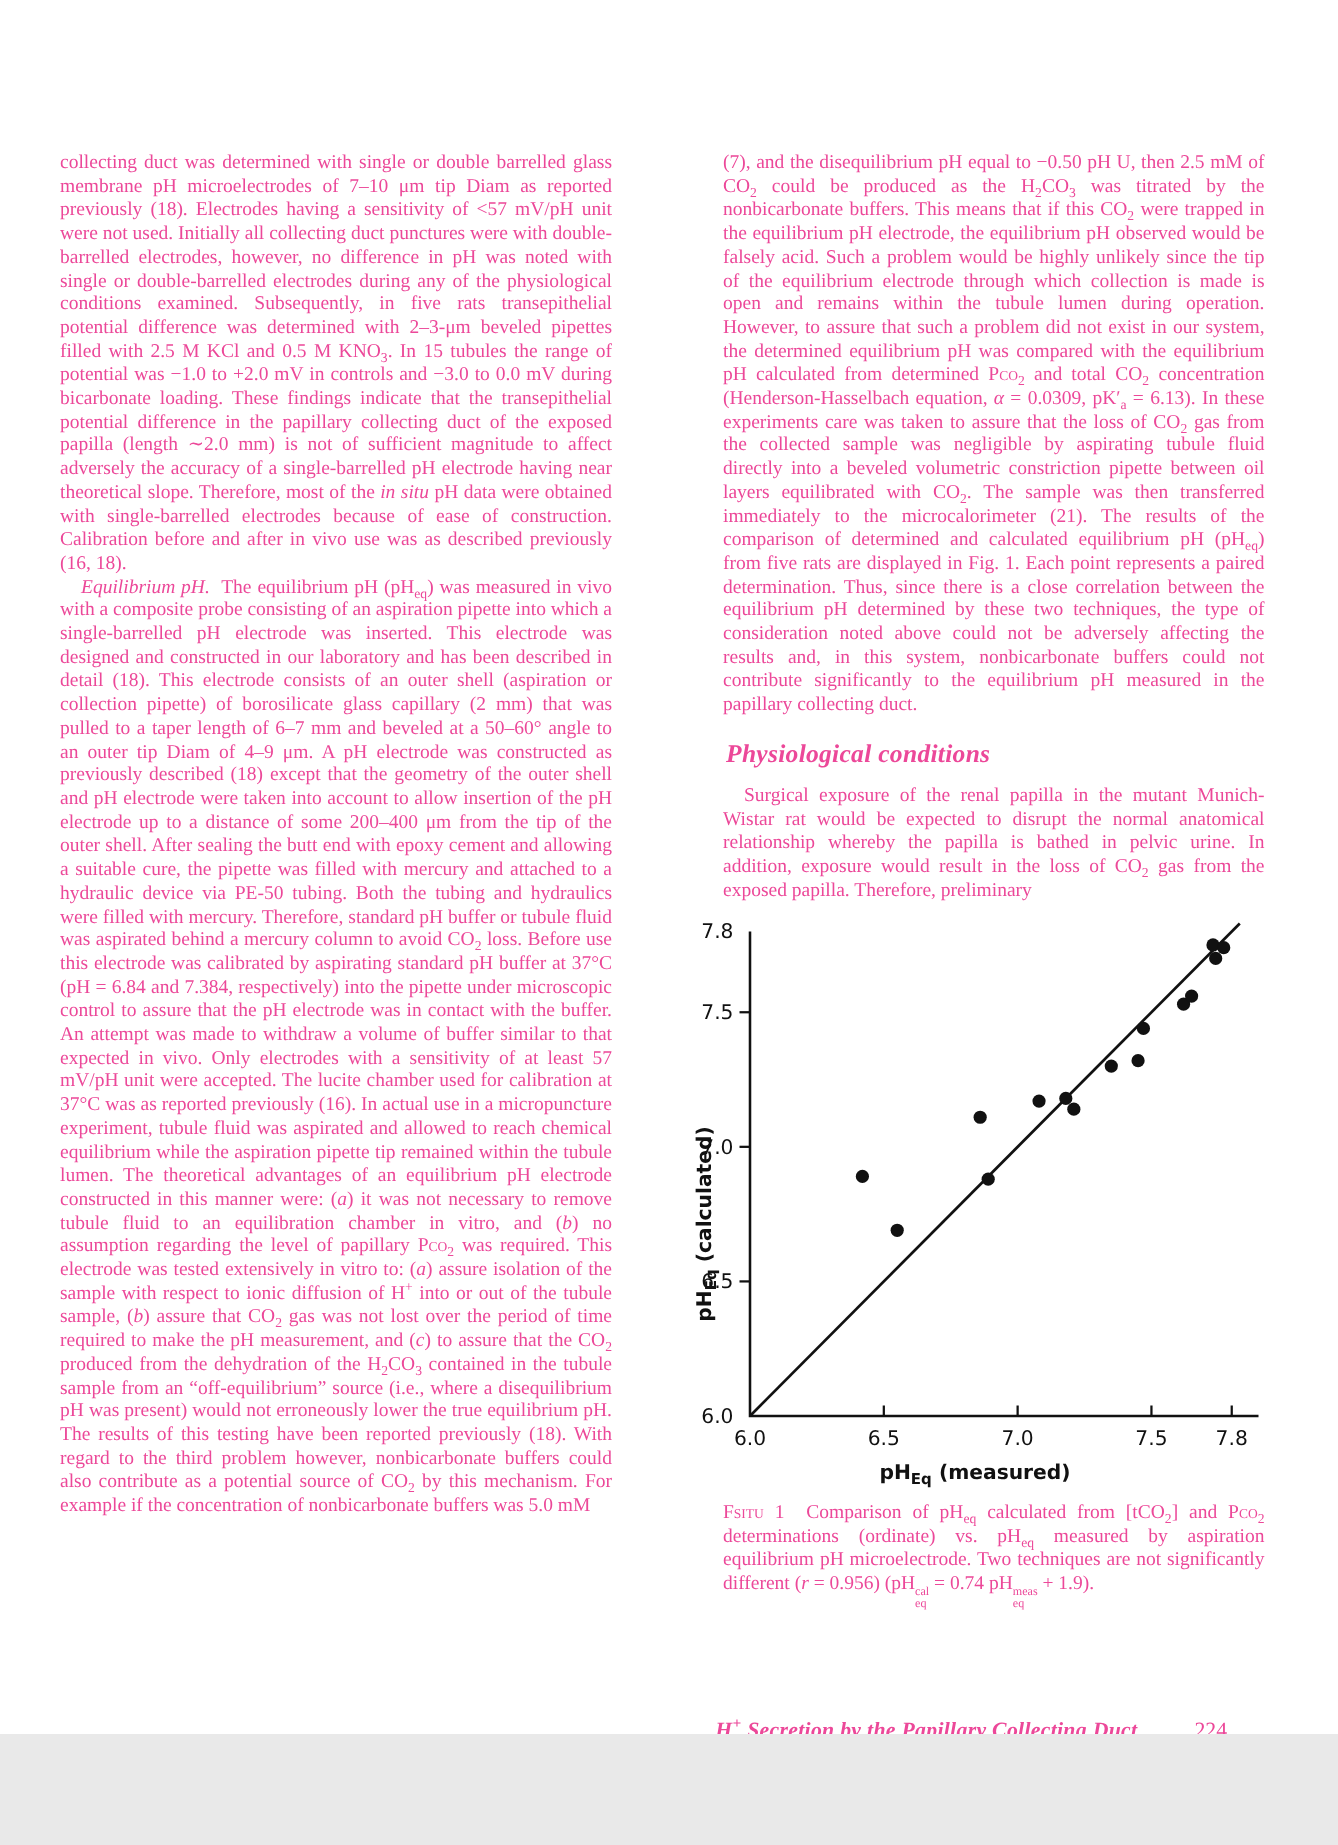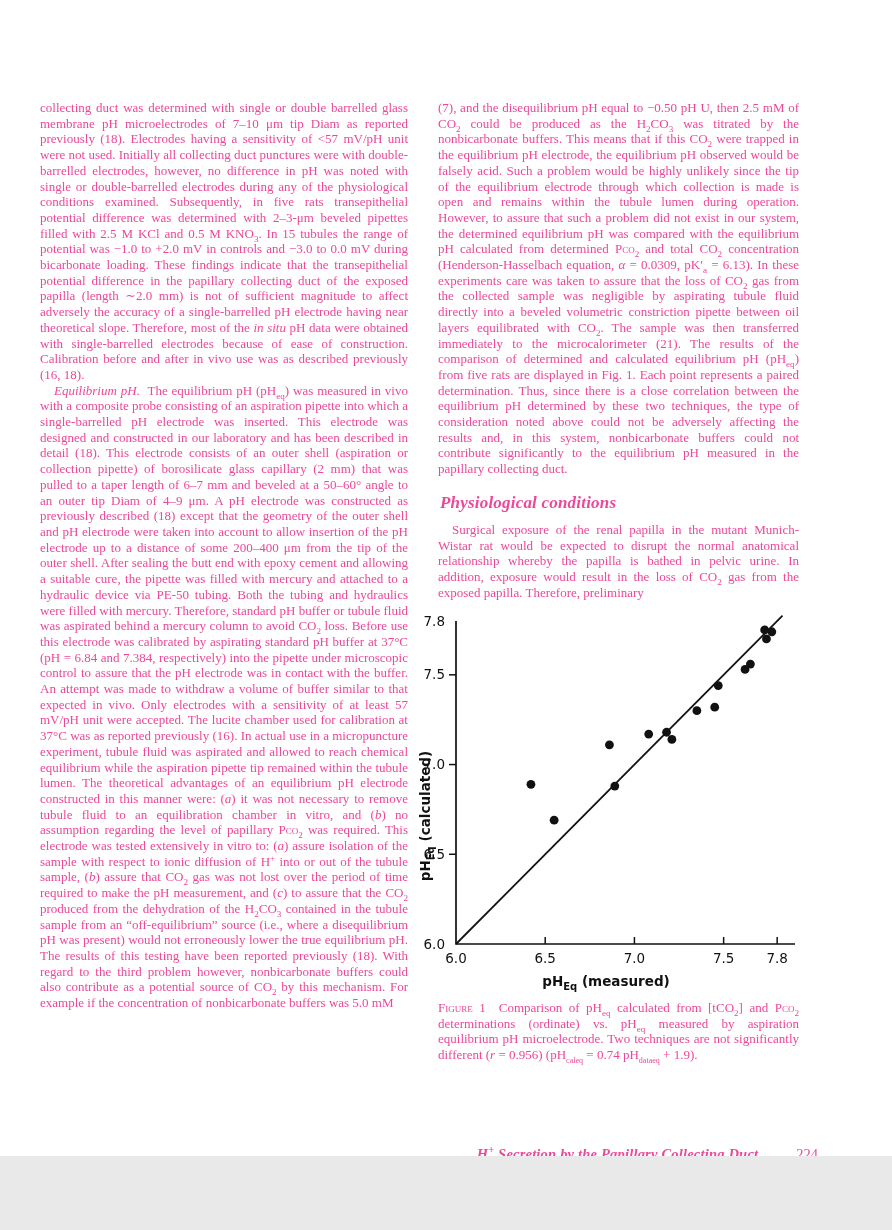--- a/index.html
+++ b/index.html
@@ -10,26 +10,26 @@
     color:#ec4899;
     font-family:"Liberation Serif","DejaVu Serif",serif;
     overflow:hidden;
   }
   .col{
     position:absolute;top:100px;
     font-size:13px;line-height:15.7px;
     text-align:justify;
   }
   #left-col{left:40px;width:368px;}
-  #right-col{left:438px;width:361px;}
+  #right-col{left:482px;width:361px;}
   .col p{margin:0;}
   p.indent{text-indent:14px;}
   sub,sup{font-size:0.7em;line-height:0;}
   sc{font-variant:small-caps;}
-  stk{display:inline-flex;flex-direction:row;vertical-align:-0.5em;line-height:1.05;font-size:0.62em;font-style:normal;}
+  stk{display:inline-flex;flex-direction:column;vertical-align:-0.5em;line-height:1.05;font-size:0.62em;font-style:normal;}
   stk st,stk sb{display:block;}
   .section-heading{
     font-style:italic;
     font-weight:700;
     font-size:17px;
     line-height:20px;
     margin:16px 0 9px 2px;
     text-align:left;
     letter-spacing:0.2px;
   }
@@ -96,25 +96,25 @@
           <circle cx="280.86842105263145" cy="106.72222222222226" r="4.4" fill="#111111"></circle>
           <circle cx="298.7105263157895" cy="103.13333333333327" r="4.4" fill="#111111"></circle>
           <circle cx="302.278947368421" cy="81.59999999999991" r="4.4" fill="#111111"></circle>
           <circle cx="329.04210526315785" cy="65.44999999999993" r="4.4" fill="#111111"></circle>
           <circle cx="334.39473684210526" cy="60.06666666666672" r="4.4" fill="#111111"></circle>
           <circle cx="348.6684210526316" cy="25.97222222222217" r="4.4" fill="#111111"></circle>
           <circle cx="350.4526315789474" cy="34.9444444444444" r="4.4" fill="#111111"></circle>
           <circle cx="355.8052631578946" cy="27.766666666666595" r="4.4" fill="#111111"></circle>
         </svg></div>
 
-    <p class="figure-caption">F<sc>igure</sc> 1&nbsp;&nbsp;Comparison of pH<sub>eq</sub> calculated from [tCO<sub>2</sub>] and P<sc>co</sc><sub>2</sub> determinations (ordinate) vs. pH<sub>eq</sub> measured by aspiration equilibrium pH microelectrode. Two techniques are not significantly different (<i>r</i> = 0.956) (pH<stk>
+    <p class="figure-caption">F<sc>situ</sc> 1&nbsp;&nbsp;Comparison of pH<sub>eq</sub> calculated from [tCO<sub>2</sub>] and P<sc>co</sc><sub>2</sub> determinations (ordinate) vs. pH<sub>eq</sub> measured by aspiration equilibrium pH microelectrode. Two techniques are not significantly different (<i>r</i> = 0.956) (pH<stk>
           <st>cal</st>
           <sb>eq</sb>
         </stk> = 0.74 pH<stk>
-          <st>data</st>
+          <st>meas</st>
           <sb>eq</sb>
         </stk> + 1.9).</p>
   </div>
 
   <div class="footer">
     <span class="footer-title">H<sup>+</sup> Secretion by the Papillary Collecting Duct</span><span class="footer-page">224</span>
   </div>
 
 </div>
 

